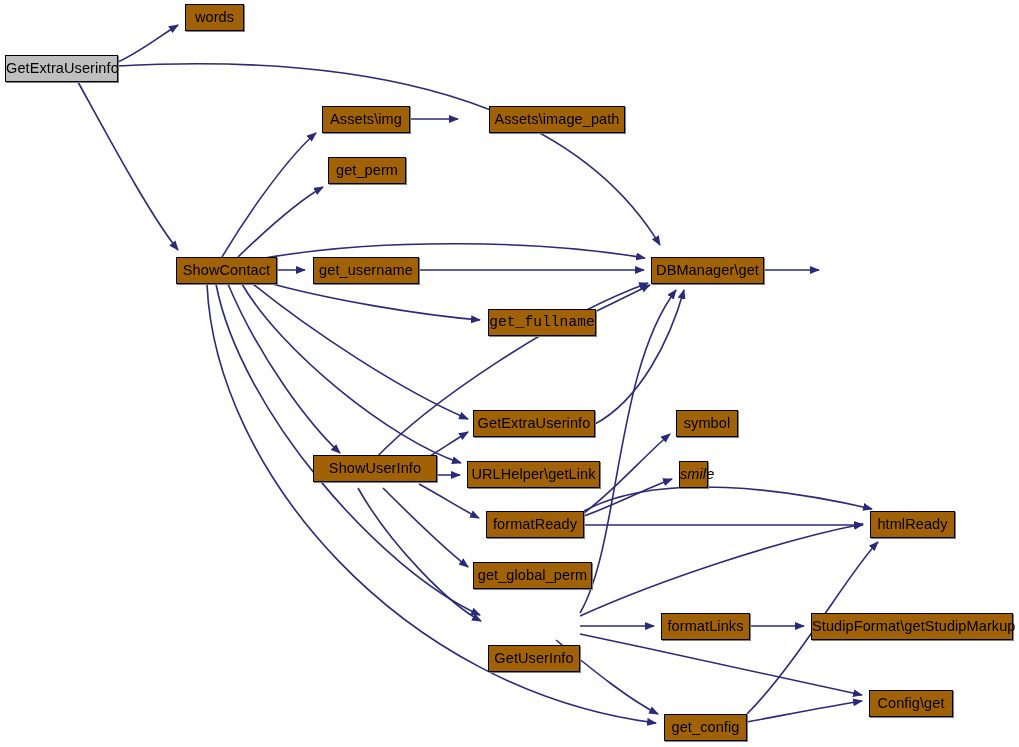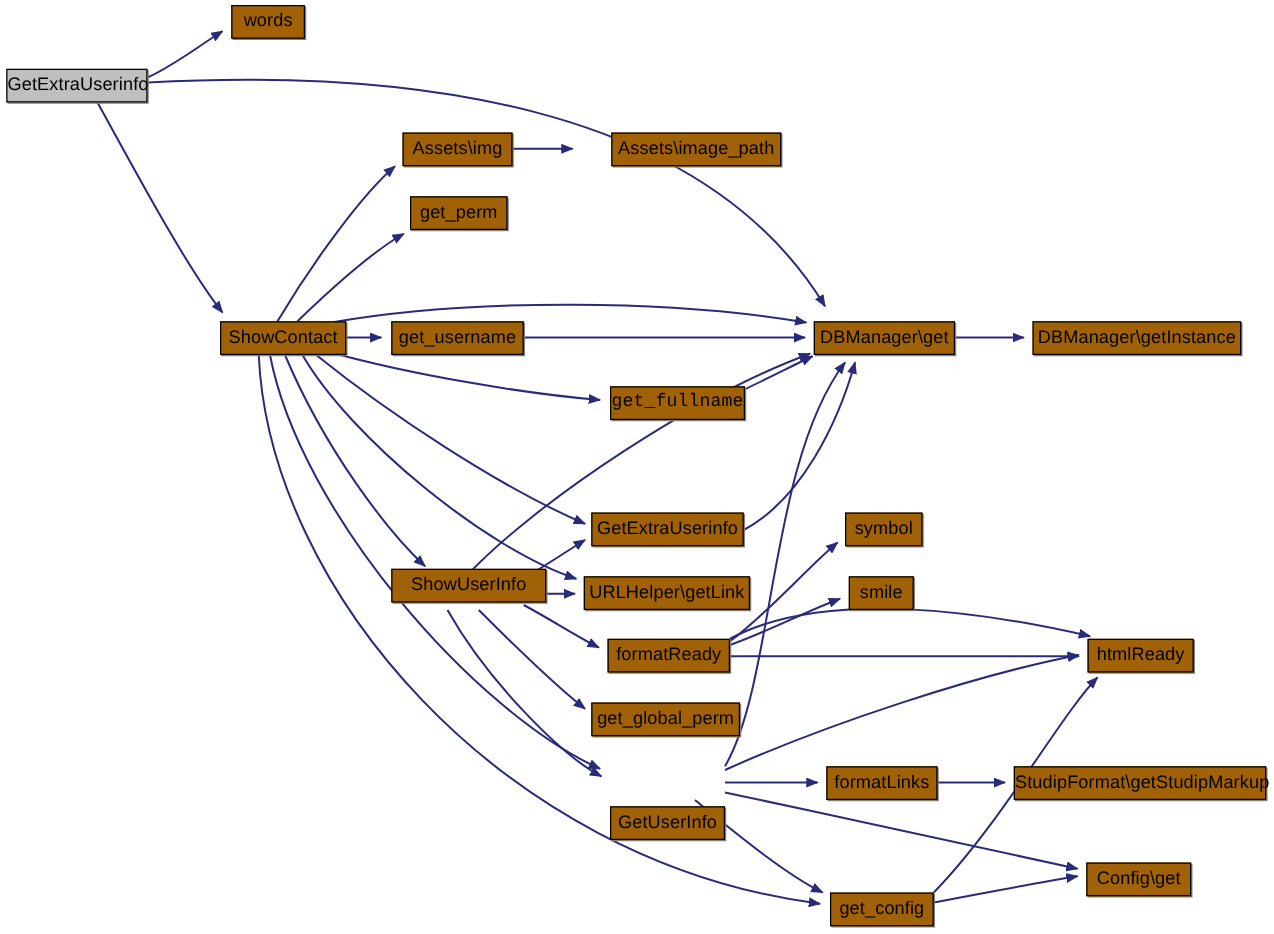--- a/index.html
+++ b/index.html
@@ -130,27 +130,26 @@
   </svg>
 
   <div class="node root" style="left:5px;  top:55px;  width:113px;">GetExtraUserinfo</div>
   <div class="node" style="left:185px;top:4px;   width:59px;">words</div>
   <div class="node" style="left:322px;top:106px; width:88px;">Assets\img</div>
   <div class="node" style="left:465px;top:106px; width:136px;margin-left:24px;">Assets\image_path</div>
   <div class="node" style="left:328px;top:157px; width:78px;">get_perm</div>
   <div class="node" style="left:176px;top:257px; width:101px;">ShowContact</div>
   <div class="node" style="left:313px;top:257px; width:106px;">get_username</div>
   <div class="node" style="left:651px;top:257px; width:113px;">DBManager\get</div>
-  <div class="node" style="left:826px;top:257px; width:167px;">DBManager\getInstance</div>
   <div class="node" style="left:488px;top:309px; width:108px;font-family:Liberation Mono, monospace;">get_fullname</div>
   <div class="node" style="left:473px;top:410px; width:122px;">GetExtraUserinfo</div>
   <div class="node" style="left:676px;top:410px; width:62px;">symbol</div>
   <div class="node" style="left:313px;top:455px; width:124px;text-align:center;">ShowUserInfo</div>
   <div class="node" style="left:467px;top:461px; width:133px;">URLHelper\getLink</div>
-  <div class="node" style="left:679px;top:461px; width:52px;">smile</div>
+  <div class="node" style="left:679px;top:461px; width:29px;font-style:italic;">smile</div>
   <div class="node" style="left:486px;top:511px; width:98px;">formatReady</div>
   <div class="node" style="left:870px;top:511px; width:85px;">htmlReady</div>
   <div class="node" style="left:473px;top:562px; width:119px;">get_global_perm</div>
   <div class="node" style="left:488px;top:645px; width:92px;">GetUserInfo</div>
   <div class="node" style="left:661px;top:613px; width:89px;">formatLinks</div>
   <div class="node" style="left:811px;top:613px; width:202px;">StudipFormat\getStudipMarkup</div>
   <div class="node" style="left:869px;top:690px; width:84px;">Config\get</div>
   <div class="node" style="left:664px;top:714px; width:83px;">get_config</div>
 
 </div>

